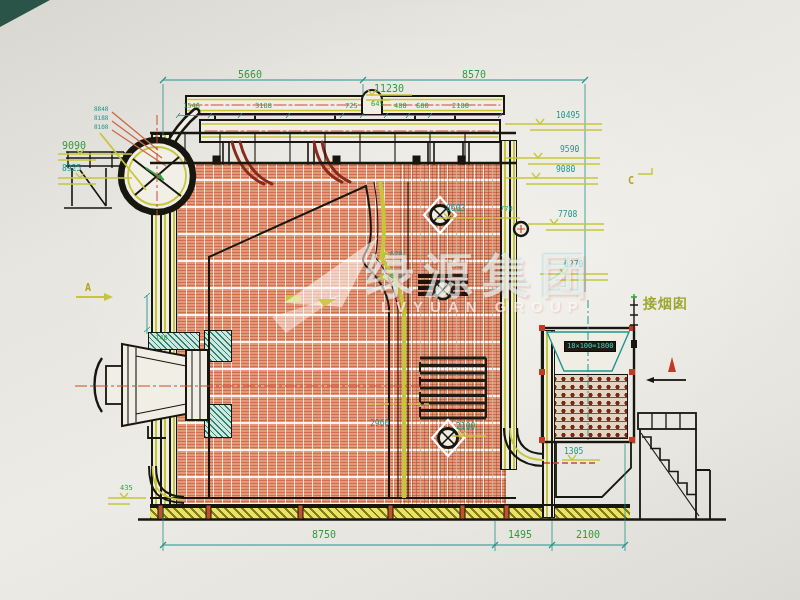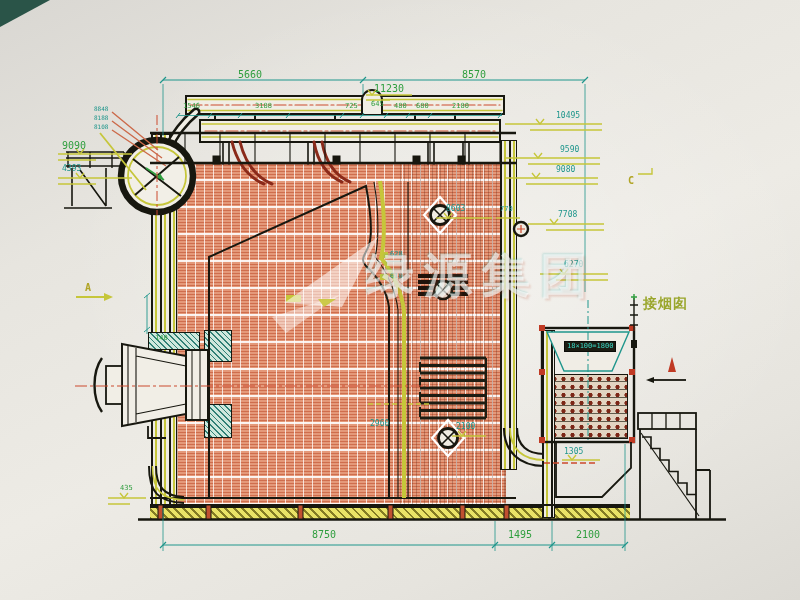--- a/index.html
+++ b/index.html
@@ -244,21 +244,21 @@
       <span class="ann t7" style="left: 556px; top: 112px;">10495</span>
       <span class="ann t7" style="left: 560px; top: 146px;">9590</span>
       <span class="ann t7" style="left: 556px; top: 166px;">9080</span>
       <span class="ann y9" style="left: 628px; top: 176px;">C</span>
       <span class="ann t7" style="left: 558px; top: 211px;">7708</span>
       <span class="ann t7" style="left: 564px; top: 261px;">6270</span>
       <span class="ann t5" style="left: 94px; top: 106px;">8848</span>
       <span class="ann t5" style="left: 94px; top: 115px;">8188</span>
       <span class="ann t5" style="left: 94px; top: 124px;">8108</span>
       <span class="ann g7" style="left: 62px; top: 141px;">9090</span>
-      <span class="ann t7" style="left: 62px; top: 165px;">4393</span>
+      <span class="ann t7" style="left: 62px; top: 165px;">8925</span>
       <span class="ann y9" style="left: 85px; top: 283px;">A</span>
       <span class="ann g6" style="left: 155px; top: 295px; margin-top: 40px;">140</span>
       <span class="ann t7" style="left: 446px; top: 205px;">8603</span>
       <span class="ann t6" style="left: 500px; top: 206px;">770</span>
       <span class="ann t6" style="left: 390px; top: 251px;">628</span>
       <span class="ann t6" style="left: 390px; top: 273px;">610</span>
       <span class="ann t7" style="left: 370px; top: 390px; margin-top: 30px;">2960</span>
       <span class="ann t7" style="left: 456px; top: 423px;">2100</span>
       <span class="ann tband" style="left: 564px; top: 341px;">18×100=1800</span>
       <span class="ann gcjk" style="left: 643px; top: 296px;">接烟囱</span>
@@ -269,15 +269,16 @@
       <span class="ann g8" style="left: 576px; top: 530px;">2100</span>
     </div>
 
   <div class="abs" style="left:0;top:0;width:800px;height:600px;pointer-events:none;margin-left:36px;">
     <svg class="abs" style="left:230px;top:225px;" width="140" height="115" viewBox="0 0 140 115">
       <path d="M18,78 L112,12 L76,82 Z" fill="rgba(255,255,255,.55)"></path>
       <path d="M6,92 L74,70 L20,108 Z" fill="rgba(255,255,255,.45)"></path>
       <path d="M52,74 L70,74 L58,82 Z" fill="rgba(198,198,58,.9)"></path>
     </svg>
     <div class="abs wm-cn" style="left:330px;top:244px;">绿源集团</div>
+    <div class="abs wm-en" style="left:345px;top:298px;">LVYUAN GROUP</div>
   </div>
 
 </div>
 
 </body></html>

